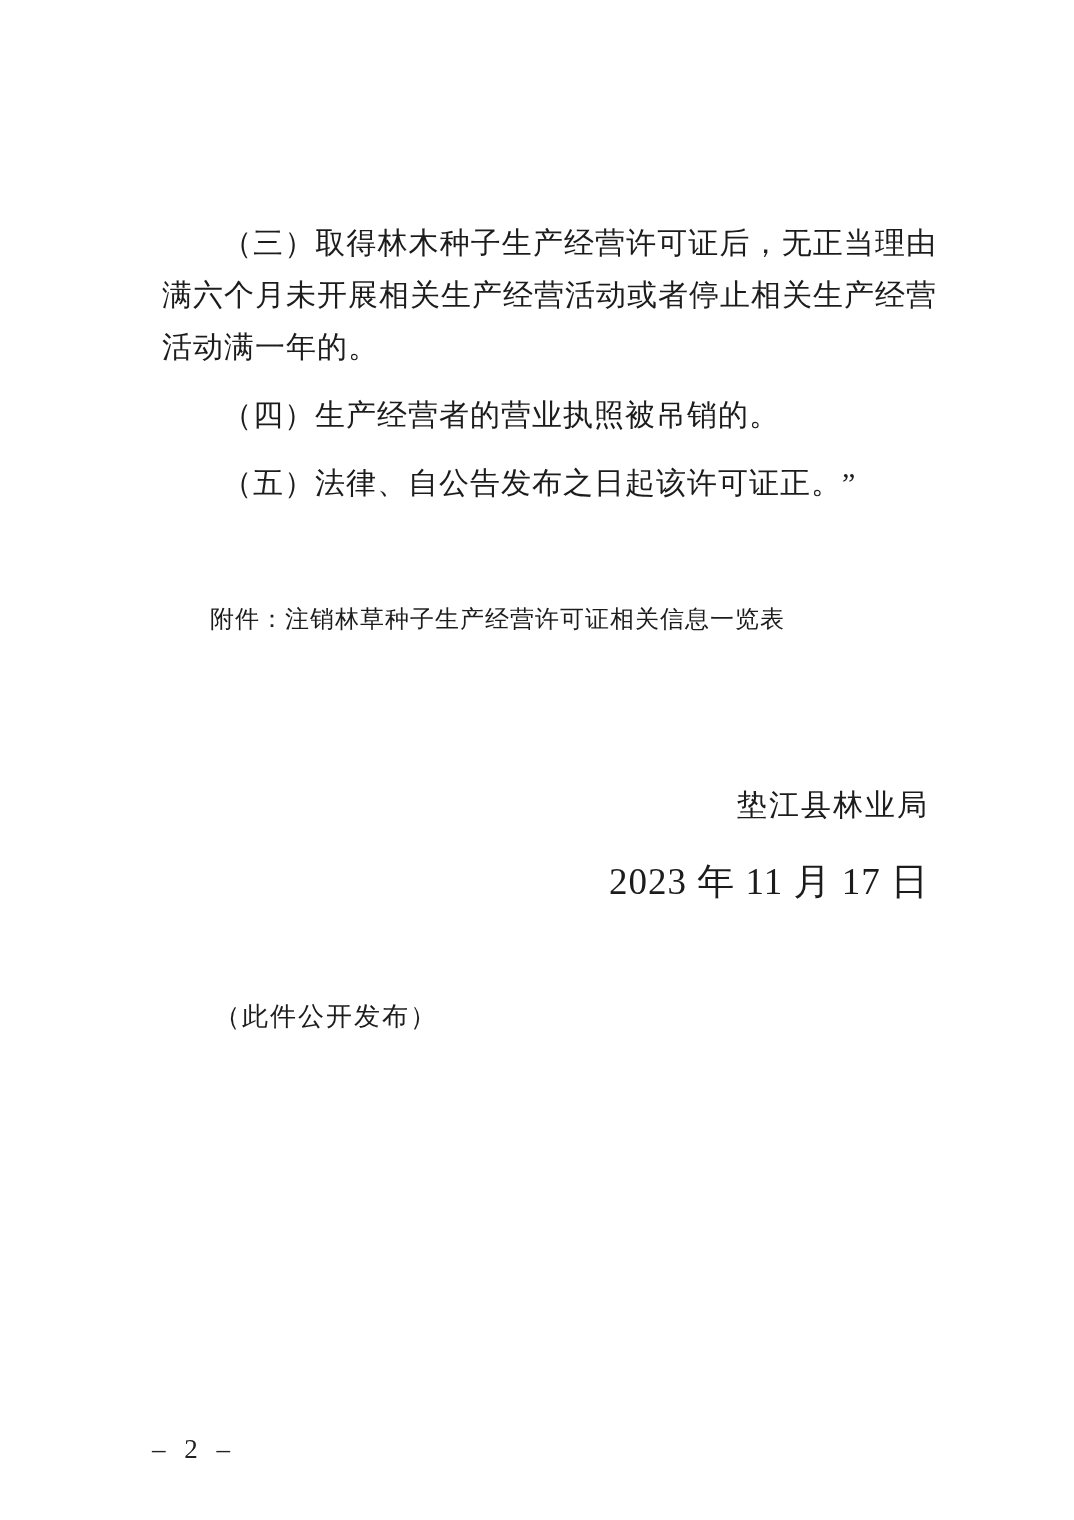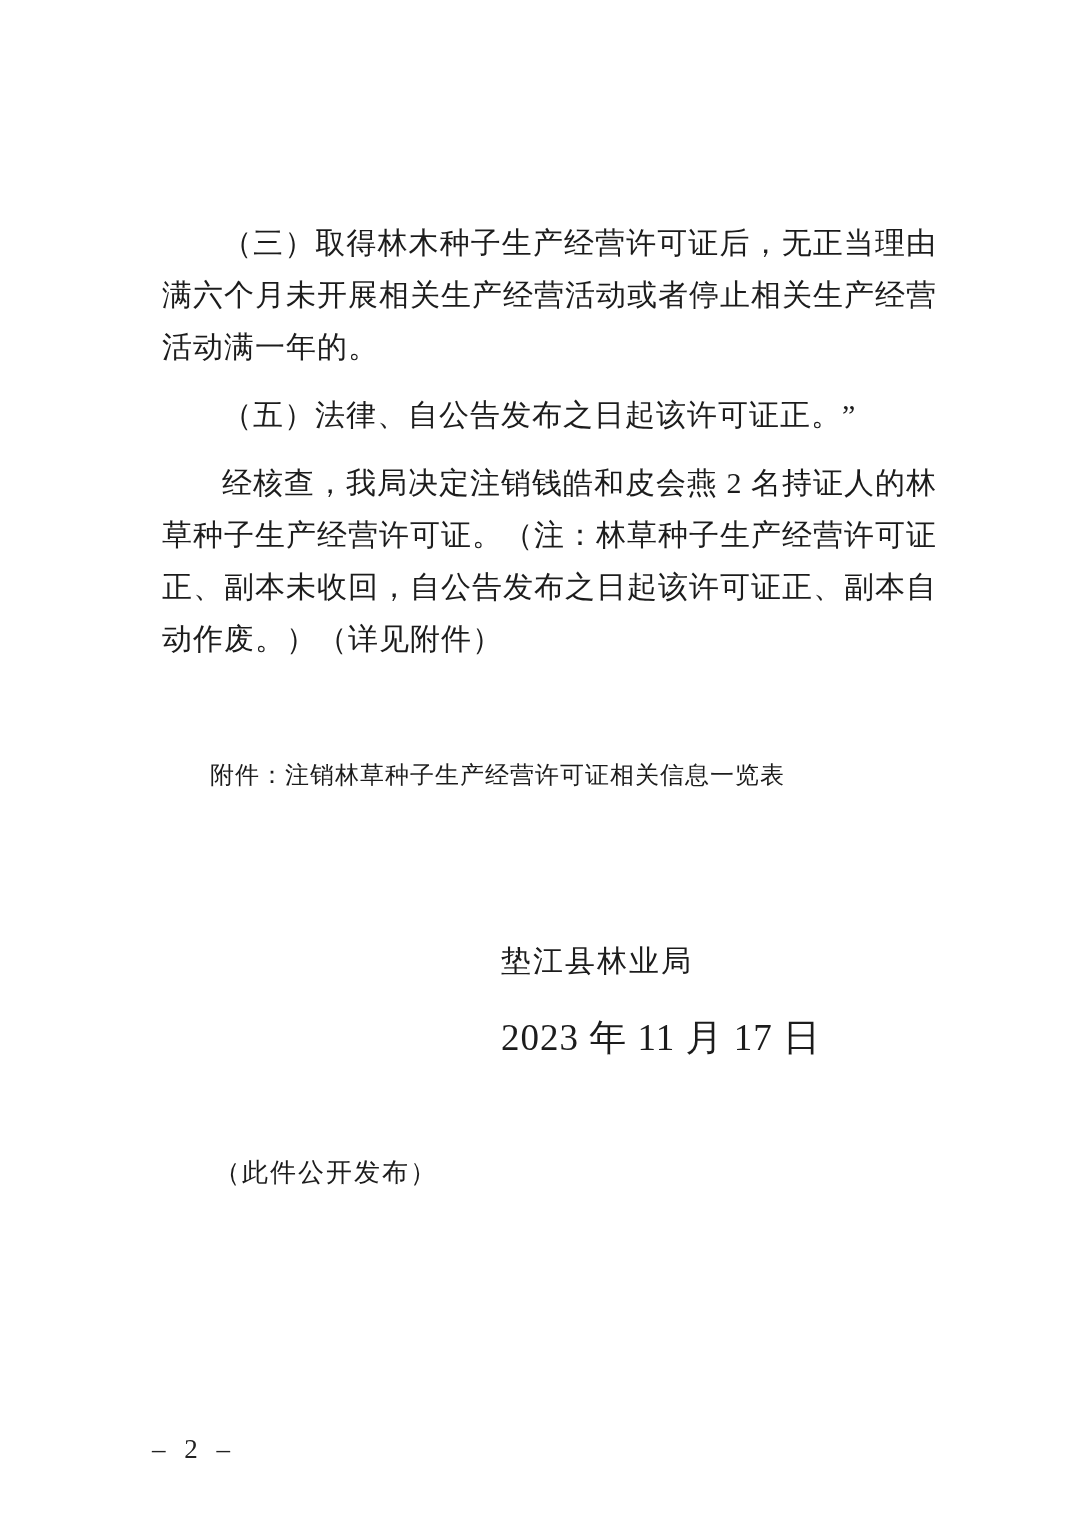--- a/index.html
+++ b/index.html
@@ -30,21 +30,21 @@
     margin-top: 68px;
     font-size: 24px;
     line-height: 52px;
     text-indent: 2em;
     letter-spacing: 1px;
   }
   .signature-block {
     margin-top: 110px;
     margin-left: auto;
     width: 460px;
-    text-align: left;
+    text-align: right;
   }
   .agency {
     font-size: 30px;
     line-height: 52px;
     letter-spacing: 2px;
   }
   .issue-date {
     margin-top: 9px;
     font-size: 37px;
     line-height: 52px;
@@ -66,22 +66,22 @@
     letter-spacing: 6px;
     color: #222222;
   }
 </style>
 </head>
 <body>
 
 <div class="page">
   <div class="content">
     <p class="para">（三）取得林木种子生产经营许可证后，无正当理由满六个月未开展相关生产经营活动或者停止相关生产经营活动满一年的。</p>
+    <p class="para">（四）生产经营者的营业执照被吊销的。</p>
     <p class="para">（五）法律、自公告发布之日起该许可证正。”</p>
-    <p class="para">经核查，我局决定注销钱皓和皮会燕 2 名持证人的林草种子生产经营许可证。（注：林草种子生产经营许可证正、副本未收回，自公告发布之日起该许可证正、副本自动作废。）（详见附件）</p>
 
     <p class="attachment-line">附件：注销林草种子生产经营许可证相关信息一览表</p>
 
     <div class="signature-block">
       <div class="agency">垫江县林业局</div>
       <div class="issue-date">2023 年 11 月 17 日</div>
     </div>
 
     <p class="publish-note">（此件公开发布）</p>
   </div>

